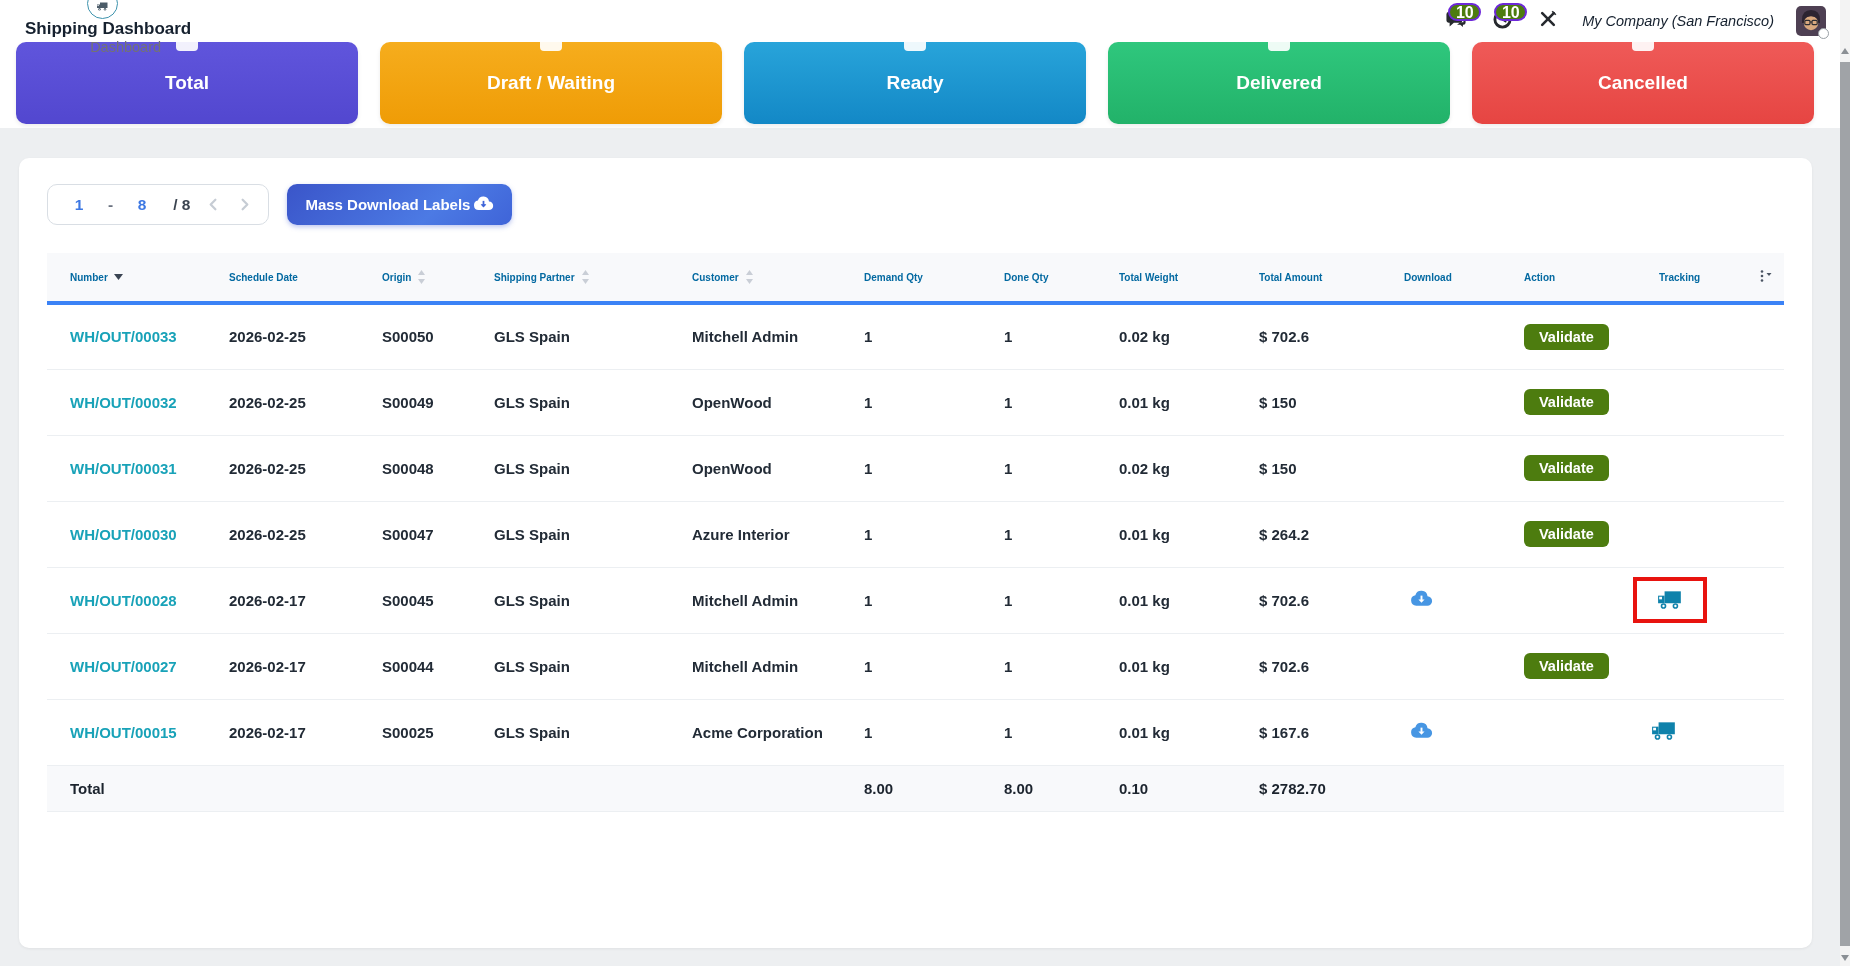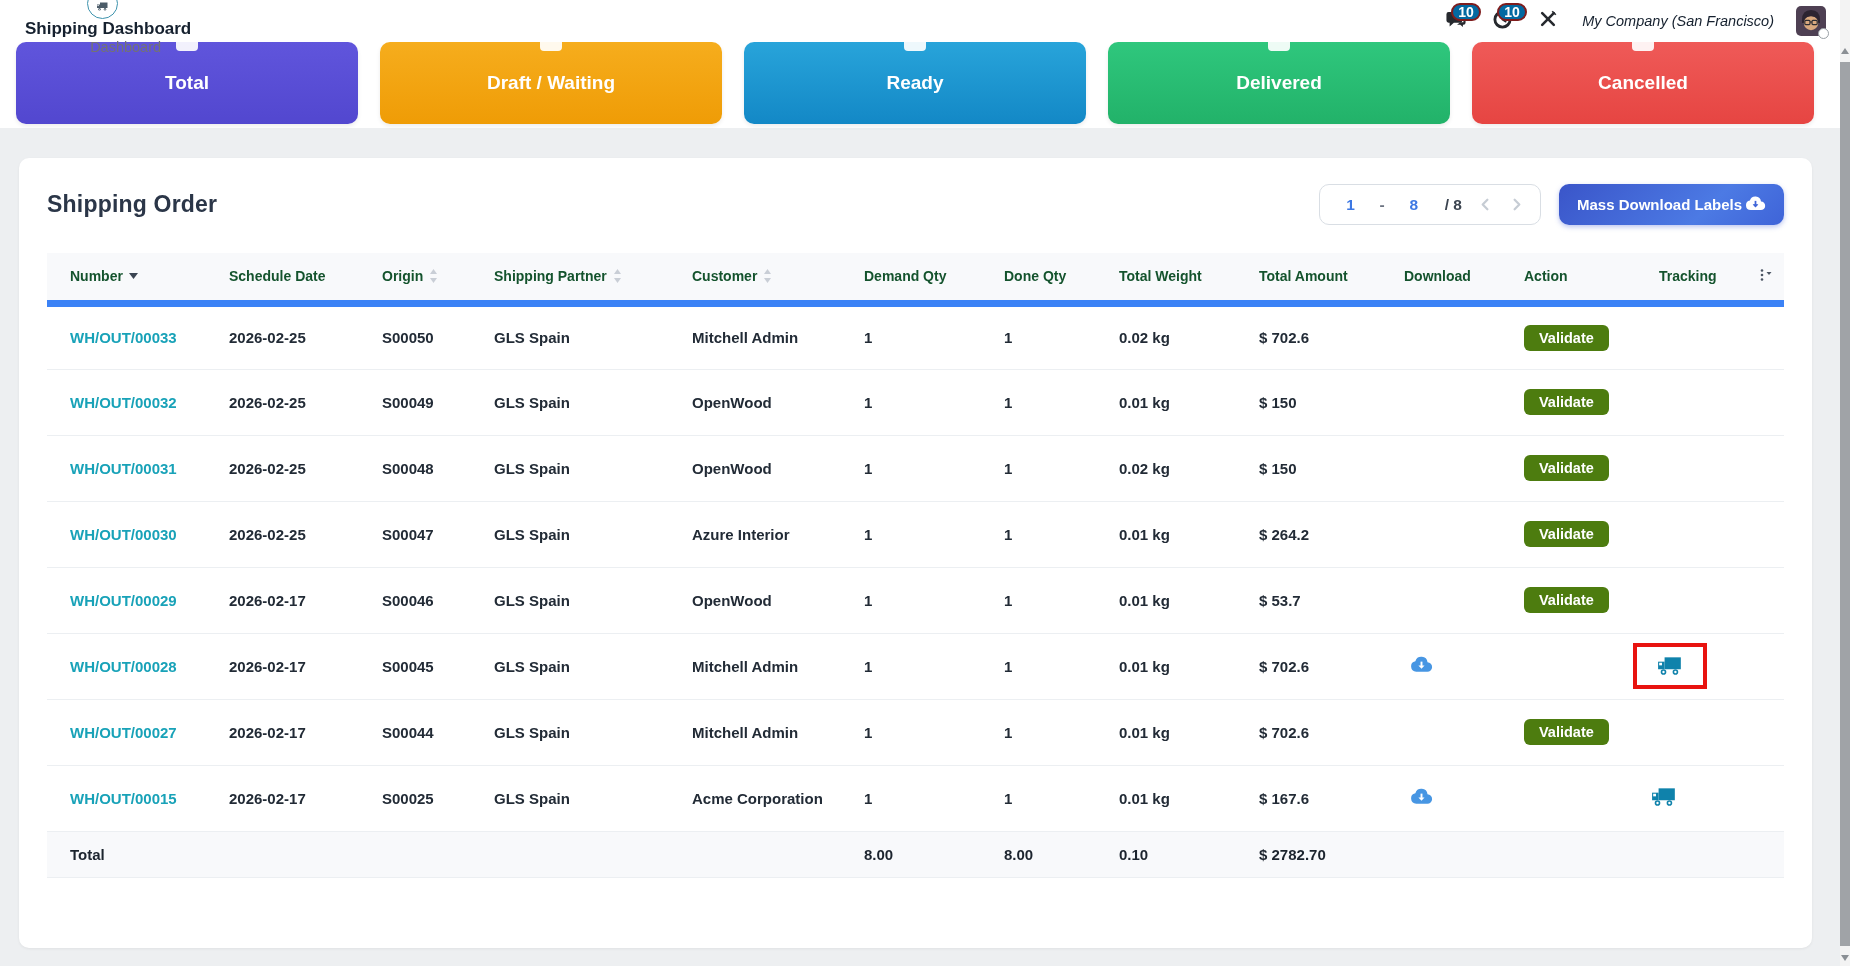--- a/index.html
+++ b/index.html
@@ -17,22 +17,22 @@
   .navbar { position:absolute; top:0; left:0; width:1840px; height:42px; background:#fff;
             display:flex; align-items:center; justify-content:space-between; padding:0 14px; z-index:10; }
   .nav-left { display:flex; align-items:center;flex-direction:column; }
   .app-icon { width:31px; height:31px; border-radius:50%; border:1.5px solid #3e93ad; background:#fff;
               display:flex; flex-direction:column; align-items:center; justify-content:center; cursor:pointer; }
   .app-icon-text { font-size:5.5px; font-weight:700; color:#875a7b; line-height:6px; letter-spacing:.3px; }
   .app-title { font-size:17px; font-weight:700; color:#15202e; margin-left:11px; }
   .nav-menu-item { font-size:14.5px; font-weight:500; color:#737373; margin-left:46px; cursor:pointer; }
   .nav-right { display:flex; align-items:center; gap:22px; }
   .icon-wrap { position:relative; width:24px; height:22px; display:flex; align-items:center; justify-content:center; cursor:pointer; }
-  .badge { position:absolute; top:-7px; right:-13px; background:#0369a1; color:#fff; font-size:14px;
-           font-weight:700; border-radius:10px; padding:1.5px 5.5px; border:2px solid #7f1d1d; line-height:11px; }
+  .badge { position:absolute; top:-7px; right:-13px; background:#4d7c0f; color:#fff; font-size:16px;
+           font-weight:700; border-radius:10px; padding:1.5px 5.5px; border:2px solid #6d28d9; line-height:11px; }
   .company-name { font-size:14.5px; font-weight:500; color:#15202e; cursor:pointer;font-style:italic; }
   .avatar { position:relative; width:30px; height:30px; cursor:pointer; }
   .status-dot { position:absolute; right:-3px; bottom:-3px; width:11px; height:11px; border-radius:50%;
                 background:#fff; border:1.8px solid #9aa0a6; }
 
   
   .cards-row { position:absolute; top:42px; left:16px; width:1798px; display:flex; gap:22px; }
   .stat-card { flex:1; height:82px; border-radius:10px; display:flex; align-items:center; justify-content:center;
                color:#fff; font-size:19px; font-weight:700; position:relative; cursor:pointer;
                box-shadow:0 2px 4px rgba(0,0,0,.08); }
@@ -56,22 +56,22 @@
   .pg-total { color:#3b4450; margin-left:16px; font-weight:600; }
   .pg-chevron { margin-left:16px; display:flex; align-items:center; cursor:pointer; }
   .mass-btn { display:flex; align-items:center; gap:3px; height:41px; margin-left:18px; border:none;
               border-radius:10px; padding:0 18px; cursor:pointer; color:#fff; font-size:15px; font-weight:700;
               font-family:"Liberation Sans",sans-serif;
               background:linear-gradient(135deg,#3a55c9 0%,#4c7ae4 65%,#3f64d8 100%);
               box-shadow:0 2px 5px rgba(60,90,210,.35); }
 
   
   table { border-collapse:collapse; table-layout:fixed; width:1737px; margin-top:28px; }
-  thead th { background:#f8f9fb; text-align:left; font-size:14px; font-weight:700; color:#14532d;
-             height:50px; border-bottom:7px solid #3b82f6; cursor:pointer; white-space:nowrap; }
+  thead th { background:#f8f9fb; text-align:left; font-size:10px; font-weight:700; color:#0369a1;
+             height:50px; border-bottom:4px solid #3b82f6; cursor:pointer; white-space:nowrap; }
   thead th .th-inner { display:inline-flex; align-items:center; gap:6px; }
   tbody td { height:66px; font-size:15px; font-weight:600; color:#222b36; border-bottom:1px solid #eceff2;
              white-space:nowrap; vertical-align:middle; }
   th.first, td.first { padding-left:23px; }
   .doc-link { color:#18a2b8; text-decoration:none; font-weight:600; cursor:pointer;margin-top:23px; }
   .validate-btn { background:#4d7c0f; color:#fff; border:none; border-radius:6px; padding:5px 15px;
                   font-size:14.5px; font-weight:600; font-family:"Liberation Sans",sans-serif; cursor:pointer; }
   .cell-icon { display:inline-flex; margin-left:6px; cursor:pointer; }
   .highlight-box { display:inline-flex; align-items:center; justify-content:center;
                    border:4px solid #e8130f; padding:9px 20px; margin-left:-26px; }
@@ -168,21 +168,20 @@
   <div class="stat-card card-delivered">
     <span>Delivered</span>
   </div>
   <div class="stat-card card-cancelled">
     <span>Cancelled</span>
   </div>
 </section>
 
 <main class="panel">
   <div class="panel-header">
-    <h2 class="panel-title">Shipping Order</h2>
     <div class="pager">
       <span class="pg-num">1</span>
       <span class="pg-dash">-</span>
       <span class="pg-num">8</span>
       <span class="pg-total">/ 8</span>
       <span class="pg-chevron">
         <svg width="15" height="15" viewBox="0 0 16 16">
             <path d="M10 3 L5 8 L10 13" stroke="#c6ccd4" stroke-width="2.4" fill="none" stroke-linecap="round" stroke-linejoin="round"></path>
           </svg>
       </span>
@@ -337,35 +336,20 @@
         <td>1</td>
         <td>1</td>
         <td>0.01 kg</td>
         <td>$ 264.2</td>
         <td></td>
         <td><button class="validate-btn">Validate</button></td>
         <td></td>
           <td></td>
       </tr>
       <tr>
-        <td class="first"><a class="doc-link">WH/OUT/00029</a></td>
-        <td>2026-02-17</td>
-        <td>S00046</td>
-        <td>GLS Spain</td>
-        <td>OpenWood</td>
-        <td>1</td>
-        <td>1</td>
-        <td>0.01 kg</td>
-        <td>$ 53.7</td>
-        <td></td>
-        <td><button class="validate-btn">Validate</button></td>
-        <td></td>
-          <td></td>
-      </tr>
-      <tr>
         <td class="first"><a class="doc-link">WH/OUT/00028</a></td>
         <td>2026-02-17</td>
         <td>S00045</td>
         <td>GLS Spain</td>
         <td>Mitchell Admin</td>
         <td>1</td>
         <td>1</td>
         <td>0.01 kg</td>
         <td>$ 702.6</td>
         <td>

